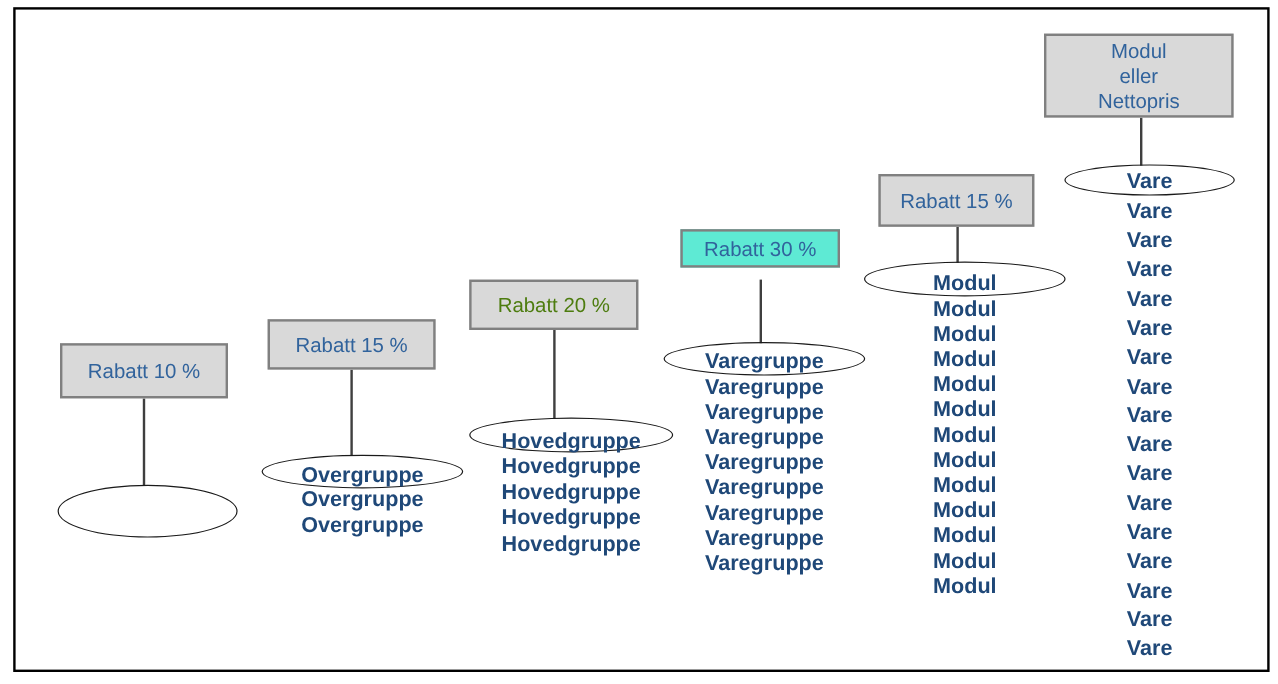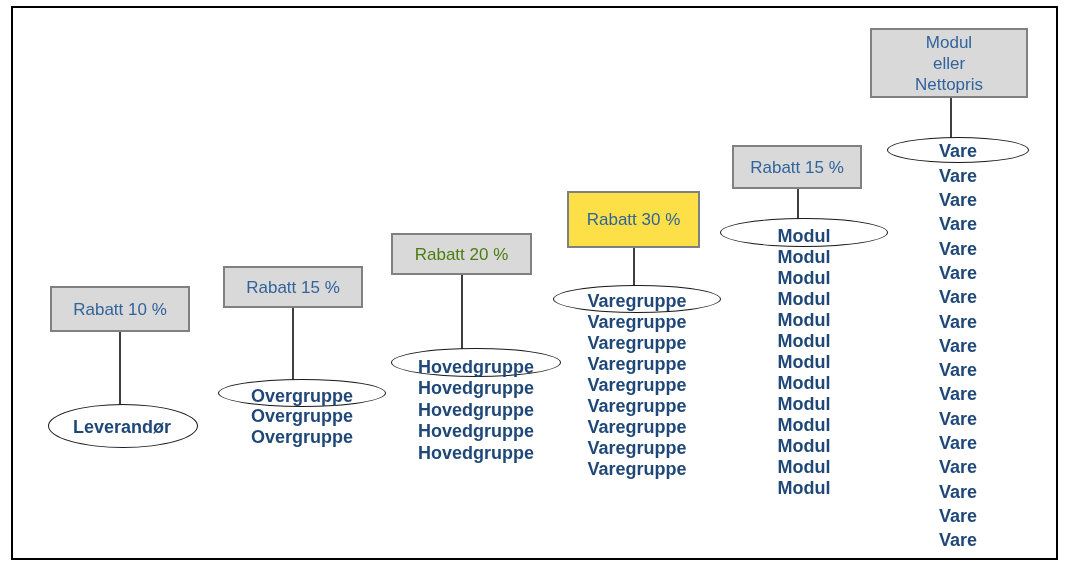--- a/index.html
+++ b/index.html
@@ -54,40 +54,39 @@
 <div class="canvas">
   <div class="frame">
     
   </div>
   <div id="diagram-layer" style="position:absolute;inset:0;">
       <div class="discount-box" style="left: 50px; top: 286px; width: 140px; height: 46px; background: rgb(217, 217, 217); border: 2px solid rgb(128, 128, 128); color: rgb(49, 99, 156); align-items: center;">
         <span>Rabatt 10 %</span>
       </div>
       <div class="connector" style="left: 119px; top: 332px; height: 73px; background: rgb(63, 63, 63);"></div>
       <div class="node-ellipse" style="left: 48px; top: 404px; width: 150px; height: 44px; border: 1.5px solid rgb(26, 26, 26);"></div>
-      <div class="node-label" style="left: 12px; width: 220px; top: 416.5px; height: 21px; color: rgb(31, 72, 120);">Leverandør</div>
       <div class="discount-box" style="left: 223px; top: 266px; width: 140px; height: 42px; background: rgb(217, 217, 217); border: 2px solid rgb(128, 128, 128); color: rgb(49, 99, 156);">
         <span>Rabatt 15 %</span>
       </div>
       <div class="connector" style="left: 292px; top: 308px; height: 72px; background: rgb(63, 63, 63);"></div>
       <div class="node-ellipse" style="left: 218px; top: 379px; width: 168px; height: 28px; border: 1.5px solid rgb(26, 26, 26);"></div>
       <div class="node-label" style="left: 192px; width: 220px; top: 385.75px; height: 20.5px; color: rgb(31, 72, 120);">Overgruppe</div>
       <div class="node-label" style="left: 192px; width: 220px; top: 406.25px; height: 20.5px; color: rgb(31, 72, 120);">Overgruppe</div>
       <div class="node-label" style="left: 192px; width: 220px; top: 426.75px; height: 20.5px; color: rgb(31, 72, 120);">Overgruppe</div>
       <div class="discount-box" style="left: 391px; top: 233px; width: 141px; height: 42px; background: rgb(217, 217, 217); border: 2px solid rgb(128, 128, 128); color: #4d7c0f;">
         <span>Rabatt 20 %</span>
       </div>
       <div class="connector" style="left: 461px; top: 275px; height: 74px; background: rgb(63, 63, 63);"></div>
       <div class="node-ellipse" style="left: 391px; top: 348px; width: 170px; height: 29px; border: 1.5px solid rgb(26, 26, 26);"></div>
       <div class="node-label" style="left: 366px; width: 220px; top: 356.25px; height: 21.5px; color: rgb(31, 72, 120);">Hovedgruppe</div>
       <div class="node-label" style="left: 366px; width: 220px; top: 377.75px; height: 21.5px; color: rgb(31, 72, 120);">Hovedgruppe</div>
       <div class="node-label" style="left: 366px; width: 220px; top: 399.25px; height: 21.5px; color: rgb(31, 72, 120);">Hovedgruppe</div>
       <div class="node-label" style="left: 366px; width: 220px; top: 420.75px; height: 21.5px; color: rgb(31, 72, 120);">Hovedgruppe</div>
       <div class="node-label" style="left: 366px; width: 220px; top: 442.25px; height: 21.5px; color: rgb(31, 72, 120);">Hovedgruppe</div>
-      <div class="discount-box" style="left: 567px; top: 191px; width: 133px; height: 57px; background: #fde047; border: 2px solid rgb(128, 128, 128); color: rgb(49, 99, 156);">
+      <div class="discount-box" style="left: 567px; top: 191px; width: 133px; height: 32px; background: #5eead4; border: 2px solid rgb(128, 128, 128); color: rgb(49, 99, 156);">
         <span>Rabatt 30 %</span>
       </div>
       <div class="connector" style="left: 633px; top: 233px; height: 53px; background: rgb(63, 63, 63);"></div>
       <div class="node-ellipse" style="left: 553px; top: 285px; width: 168px; height: 28px; border: 1.5px solid rgb(26, 26, 26);"></div>
       <div class="node-label" style="left: 527px; width: 220px; top: 290.5px; height: 21px; color: rgb(31, 72, 120);">Varegruppe</div>
       <div class="node-label" style="left: 527px; width: 220px; top: 311.5px; height: 21px; color: rgb(31, 72, 120);">Varegruppe</div>
       <div class="node-label" style="left: 527px; width: 220px; top: 332.5px; height: 21px; color: rgb(31, 72, 120);">Varegruppe</div>
       <div class="node-label" style="left: 527px; width: 220px; top: 353.5px; height: 21px; color: rgb(31, 72, 120);">Varegruppe</div>
       <div class="node-label" style="left: 527px; width: 220px; top: 374.5px; height: 21px; color: rgb(31, 72, 120);">Varegruppe</div>
       <div class="node-label" style="left: 527px; width: 220px; top: 395.5px; height: 21px; color: rgb(31, 72, 120);">Varegruppe</div>

